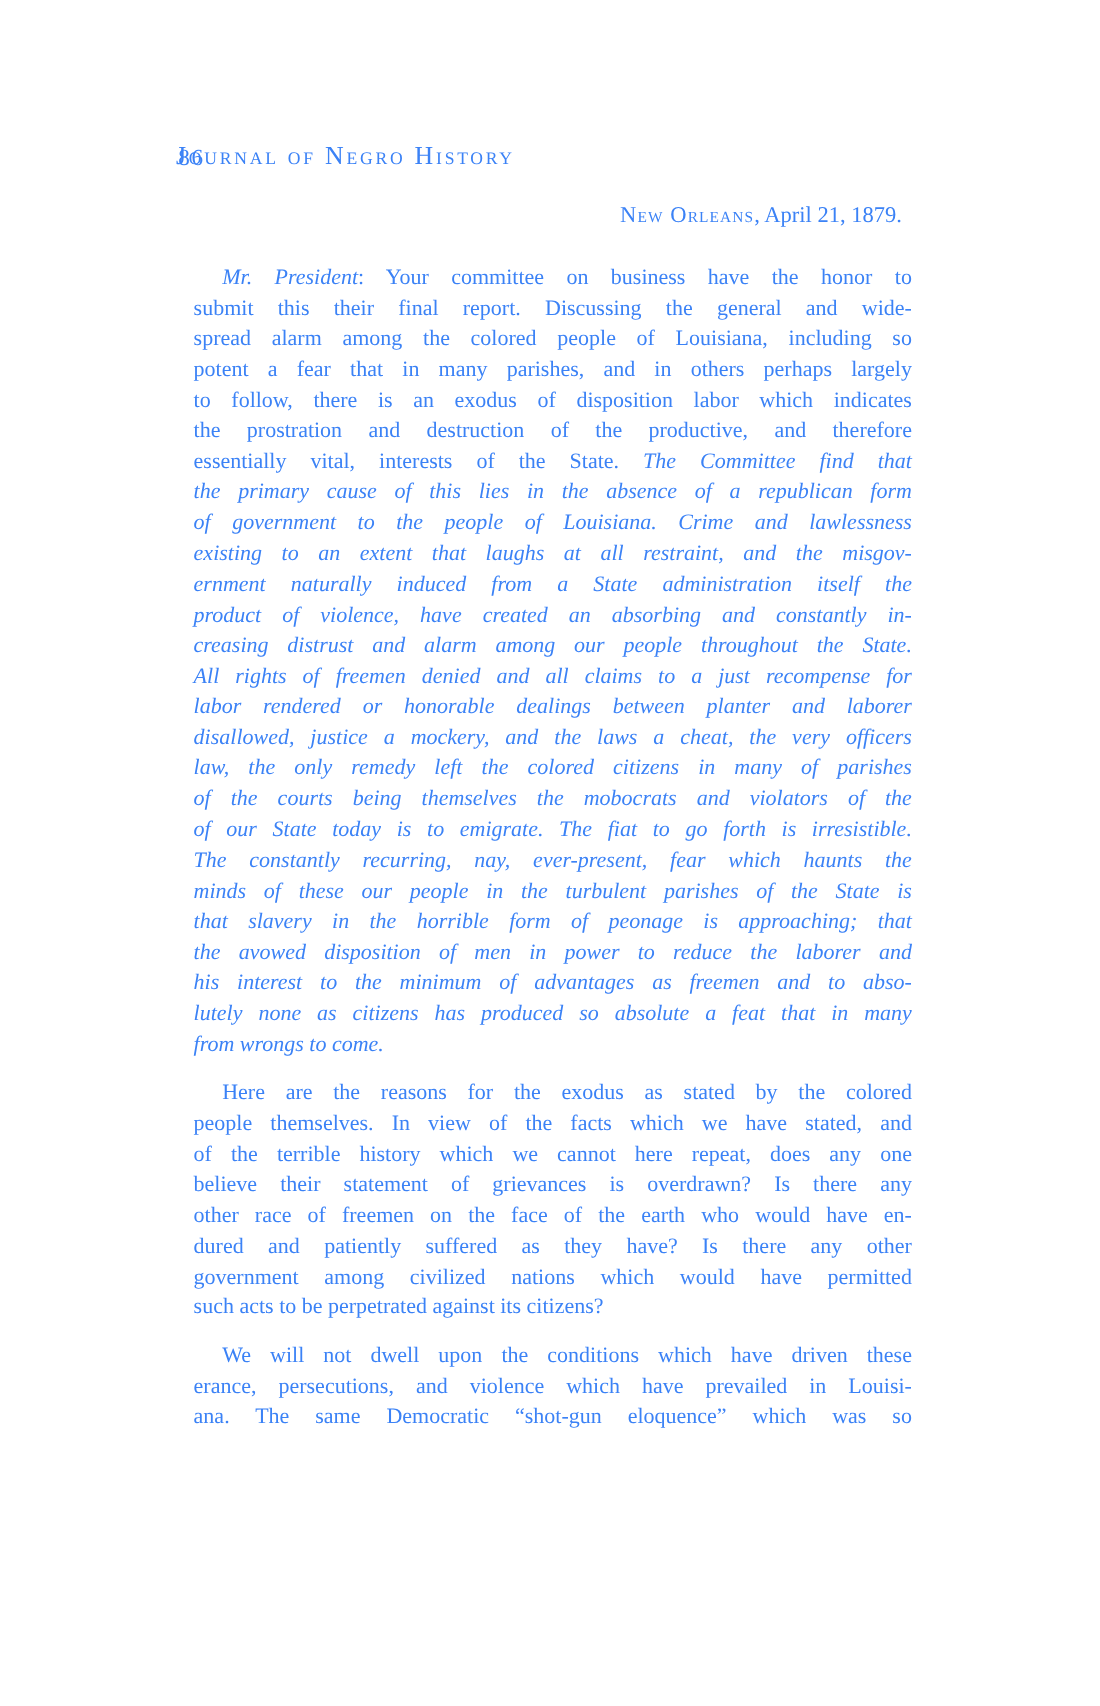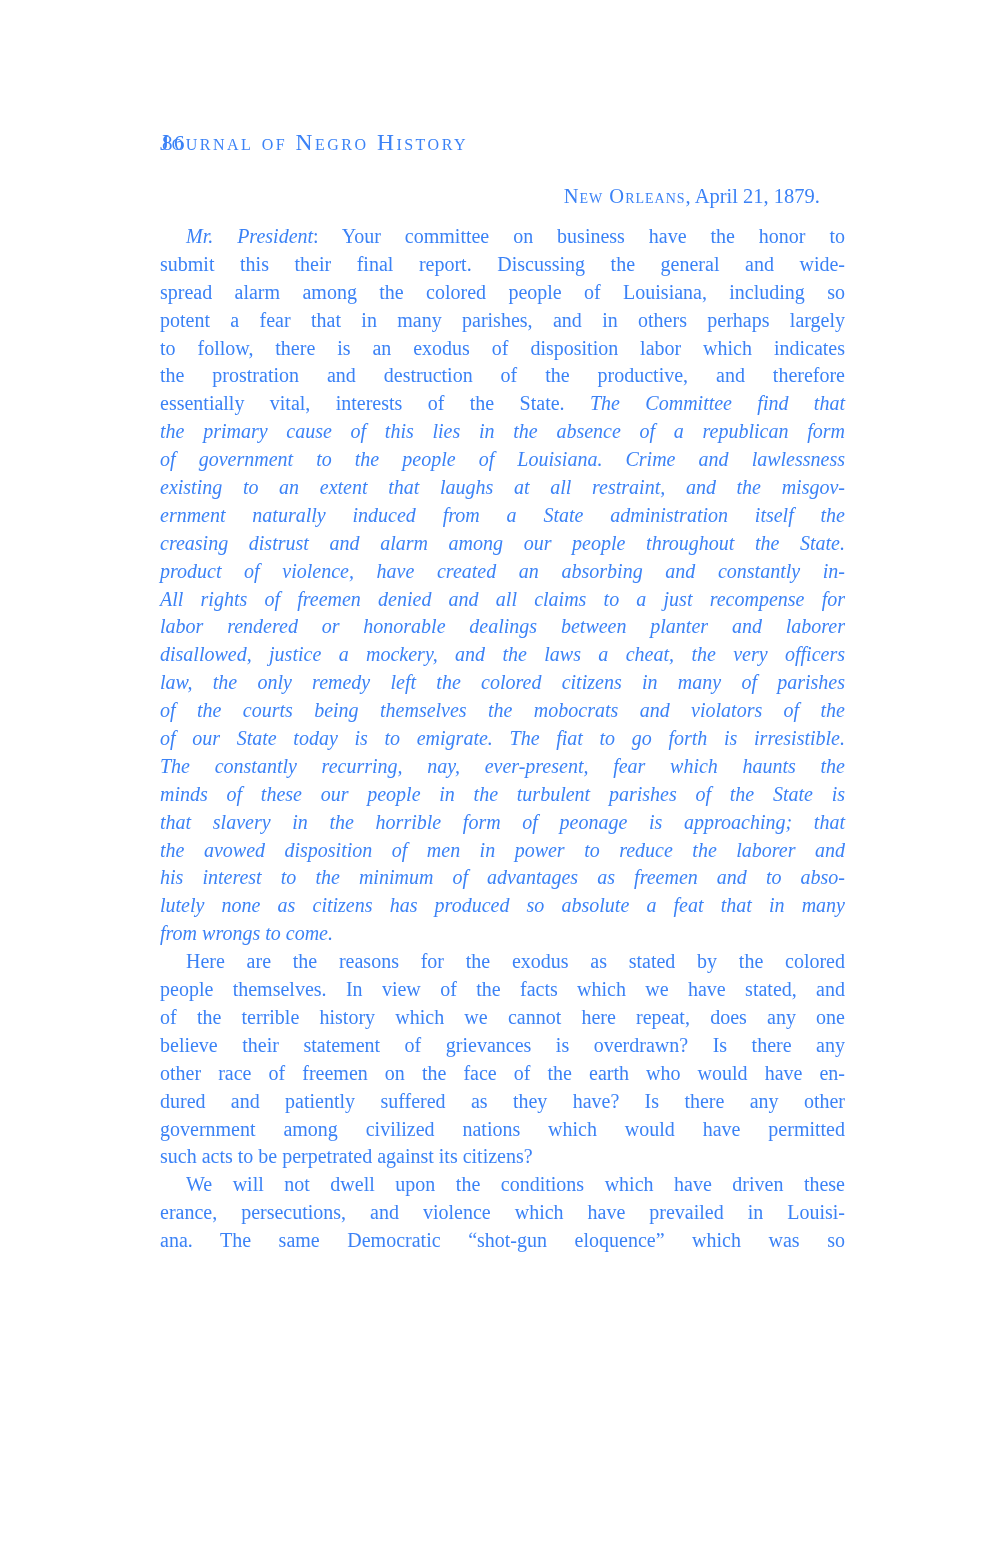--- a/index.html
+++ b/index.html
@@ -50,21 +50,21 @@
   }
   .sc { font-variant: small-caps; letter-spacing: 1px; margin-top: 36px; }
   .letter-body {
     position: absolute;
     left: 160px;
     top: 223px;
     width: 685px;
     font-size: 20px;
     line-height: 27.9px;
   }
-  .paragraph { margin: 0; }
+  .paragraph { margin: 16px; }
   .line {
     text-align: justify;
     text-align-last: justify;
     height: 27.9px;
     overflow: visible;
   }
   .line.indent { text-indent: 26px; }
   .line.end { text-align-last: left; }
   .i { font-style: italic; }
   .r { font-style: normal; }
@@ -89,22 +89,22 @@
         <div class="line"><span class="r">submit this their final report.  Discussing the general and wide-</span></div>
         <div class="line"><span class="r">spread alarm among the colored people of Louisiana, including so</span></div>
         <div class="line"><span class="r">potent a fear that in many parishes, and in others perhaps largely</span></div>
         <div class="line"><span class="r">to follow, there is an exodus of disposition labor which indicates</span></div>
         <div class="line"><span class="r">the prostration and destruction of the productive, and therefore</span></div>
         <div class="line"><span class="r">essentially vital, interests of the State.  </span><span class="i">The Committee find that</span></div>
         <div class="line"><span class="i">the primary cause of this lies in the absence of a republican form</span></div>
         <div class="line"><span class="i">of government to the people of Louisiana.  Crime and lawlessness</span></div>
         <div class="line"><span class="i">existing to an extent that laughs at all restraint, and the misgov-</span></div>
         <div class="line"><span class="i">ernment naturally induced from a State administration itself the</span></div>
+        <div class="line"><span class="i">product of violence, have created an absorbing and constantly in-</span></div>
         <div class="line"><span class="i">creasing distrust and alarm among our people throughout the State.</span></div>
-        <div class="line"><span class="i">product of violence, have created an absorbing and constantly in-</span></div>
         <div class="line"><span class="i">All rights of freemen denied and all claims to a just recompense for</span></div>
         <div class="line"><span class="i">labor rendered or honorable dealings between planter and laborer</span></div>
         <div class="line"><span class="i">disallowed, justice a mockery, and the laws a cheat, the very officers</span></div>
         <div class="line"><span class="i">law, the only remedy left the colored citizens in many of parishes</span></div>
         <div class="line"><span class="i">of the courts being themselves the mobocrats and violators of the</span></div>
         <div class="line"><span class="i">of our State today is to emigrate.  The fiat to go forth is irresistible.</span></div>
         <div class="line"><span class="i">The constantly recurring, nay, ever-present, fear which haunts the</span></div>
         <div class="line"><span class="i">minds of these our people in the turbulent parishes of the State is</span></div>
         <div class="line"><span class="i">that slavery in the horrible form of peonage is approaching; that</span></div>
         <div class="line"><span class="i">the avowed disposition of men in power to reduce the laborer and</span></div>

